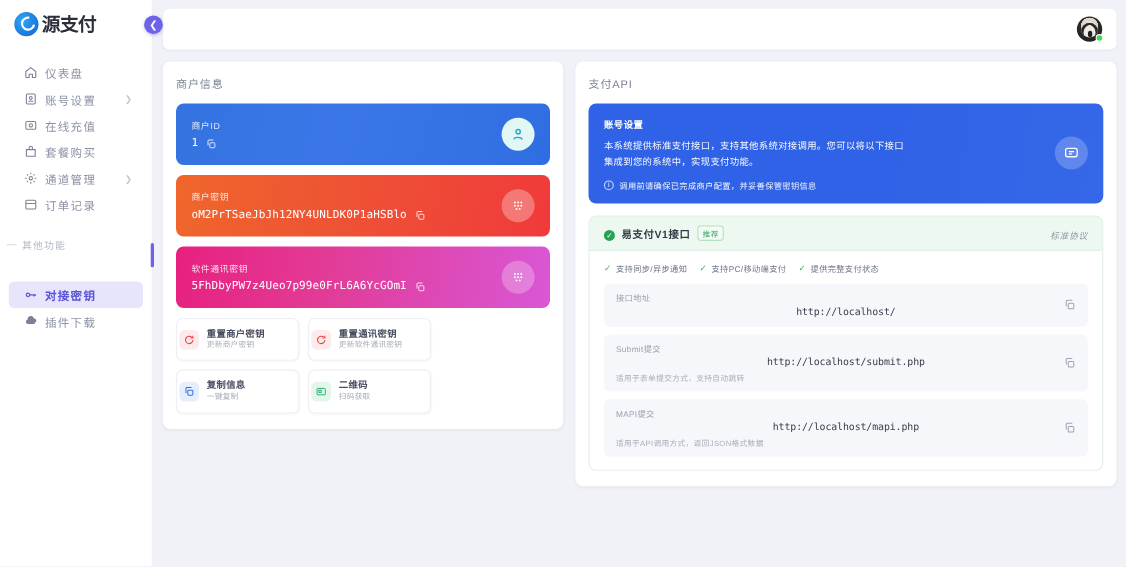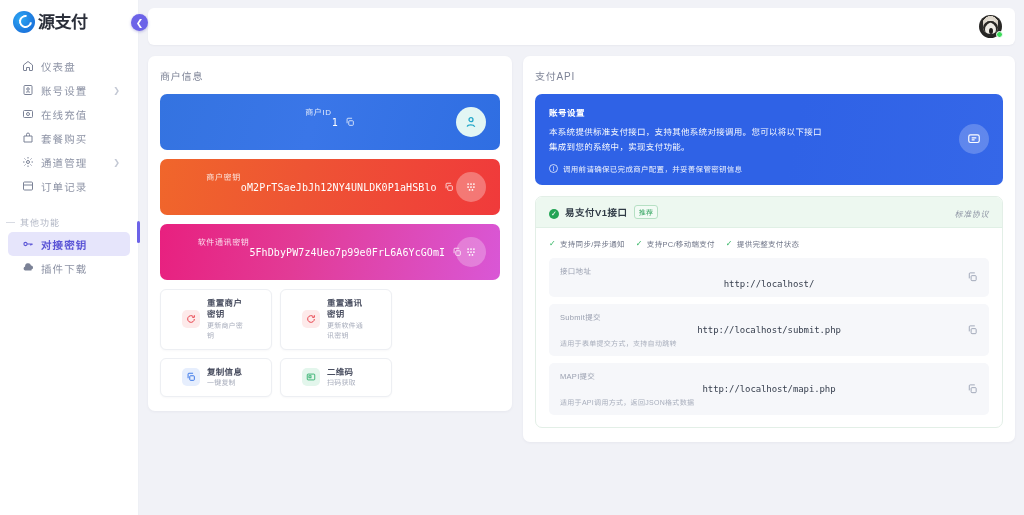--- a/index.html
+++ b/index.html
@@ -81,20 +81,21 @@
     margin-right: 7px;
     display: flex; align-items: center; justify-content: center;
     color: #7b8296;
   }
   .nav-item .lbl { letter-spacing: 1.1px; white-space: nowrap; }
   .nav-item .arrow { margin-left: auto; font-size: 8px; color: #c3c8d4; }
   .nav-item.active {
     background: #e6e5fb;
     color: #5b55d6;
     font-weight: 700;
+    margin-top: 24px;
   }
   .nav-item.active .ic { color: #5b55d6; }
   .nav-spacer { height: 14px; }
   .section-head {
     display: flex; align-items: center;
     padding-left: 6px;
     height: 20px;
     color: #b3b8c6;
     font-size: 9px;
     letter-spacing: 1px;
@@ -168,21 +169,21 @@
   
   .key-card {
     border-radius: 7px;
     padding: 12px 14px;
     position: relative;
     margin-bottom: 9px;
     color: #fff;
     overflow: hidden;
     cursor: pointer;
     min-height: 56px;
-    display: flex; justify-content: center;
+    display: flex; flex-direction: column; justify-content: center;
   }
   .key-card .k-label {
     font-size: 8px;
     opacity: .85;
     letter-spacing: .6px;
     margin-bottom: 6px;
   }
   .key-card .k-value {
     font-family: "DejaVu Sans Mono", "Liberation Mono", monospace;
     font-size: 10px;
@@ -203,21 +204,21 @@
   .badge-pink { background: rgba(255,255,255,.26); color: #fff; }
   .copy-ic { opacity: .9; cursor: pointer; display: inline-flex; }
 
   
   .actions { display: flex; flex-wrap: wrap; gap: 8px; margin-top: 4px; }
   .act-btn {
     width: 112px;
     border: 1px solid #edeff3;
     border-radius: 6px;
     background: #fff;
-    padding: 8px 21px;
+    padding: 8px 2px;
     display: flex; align-items: center; gap: 7px;
     cursor: pointer;
     box-shadow: 0 1px 2px rgba(30,35,60,.03);
   }
   .act-ic {
     width: 18px; height: 18px; border-radius: 5px;
     flex: 0 0 18px;
     display: flex; align-items: center; justify-content: center;
     font-size: 9px;
   }

